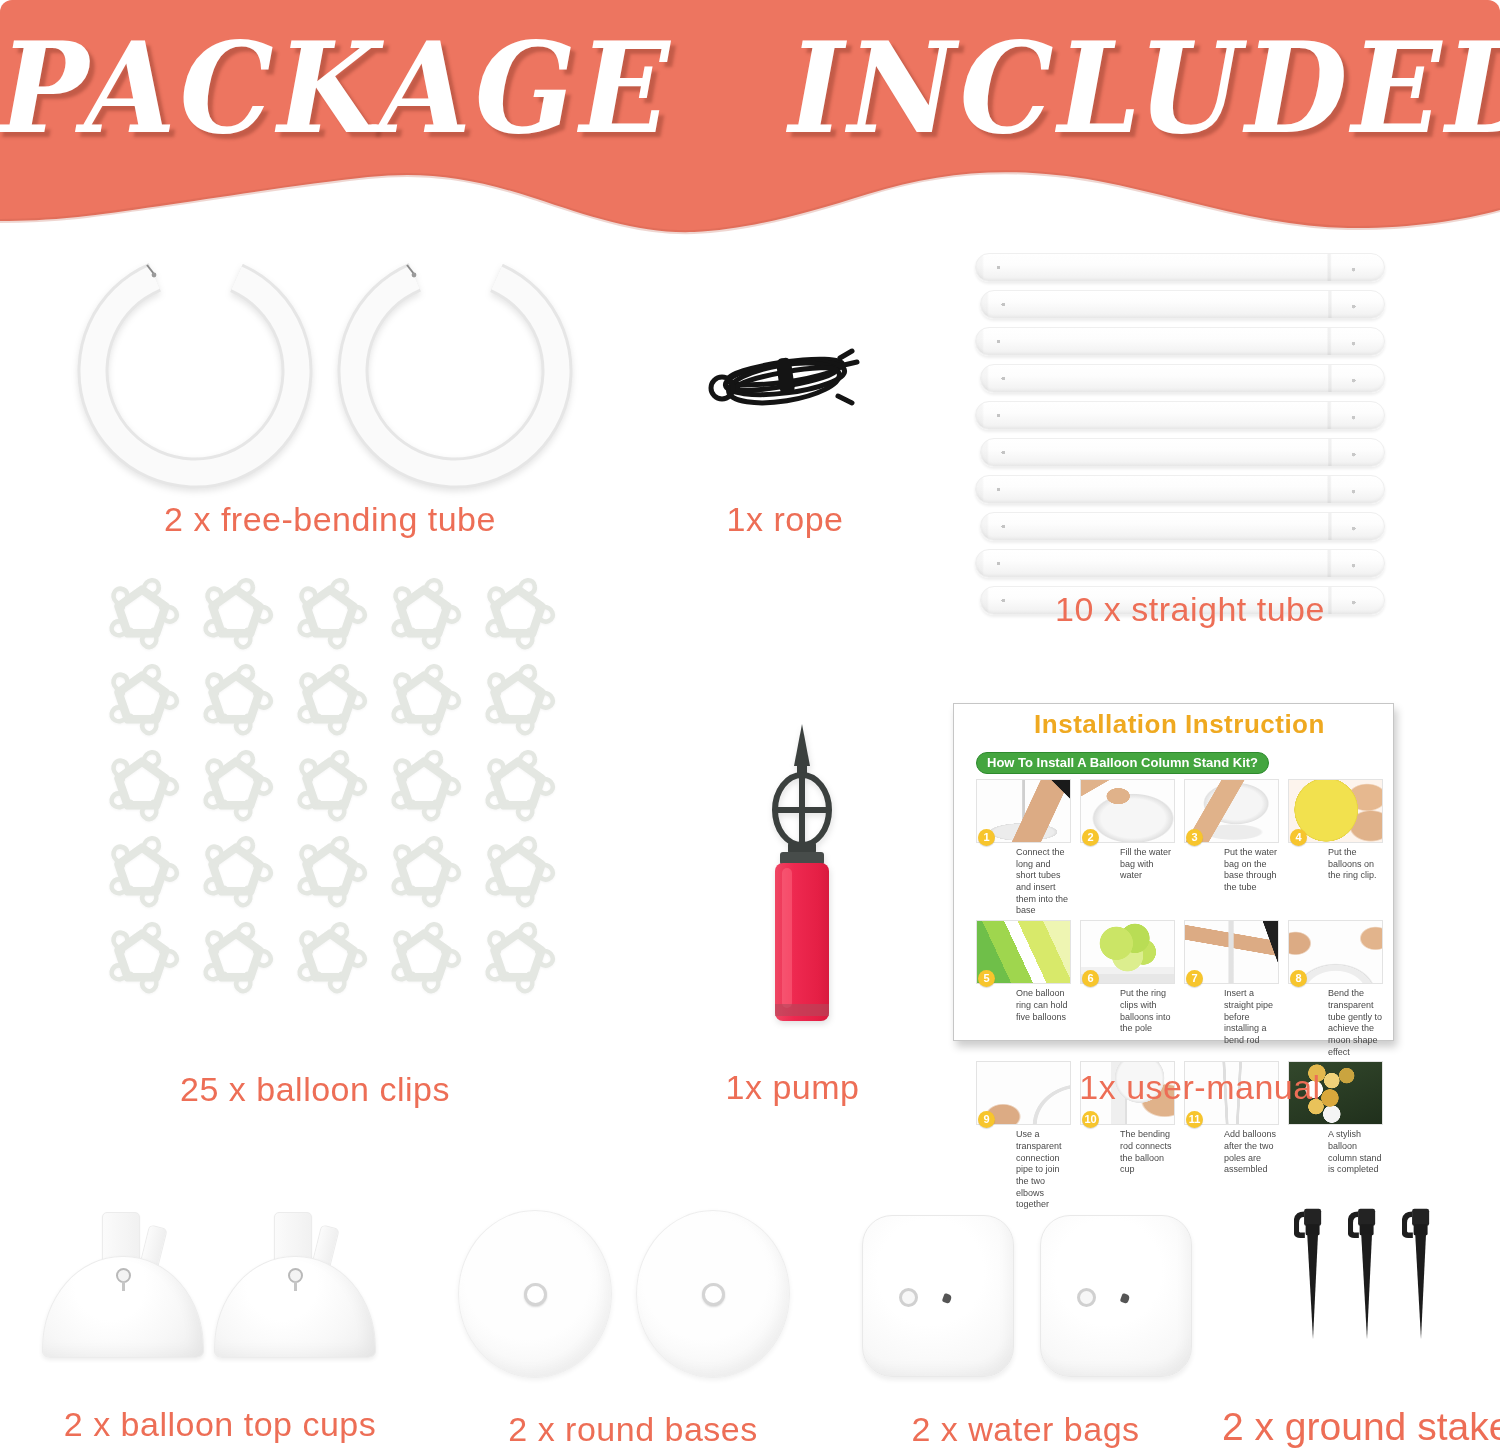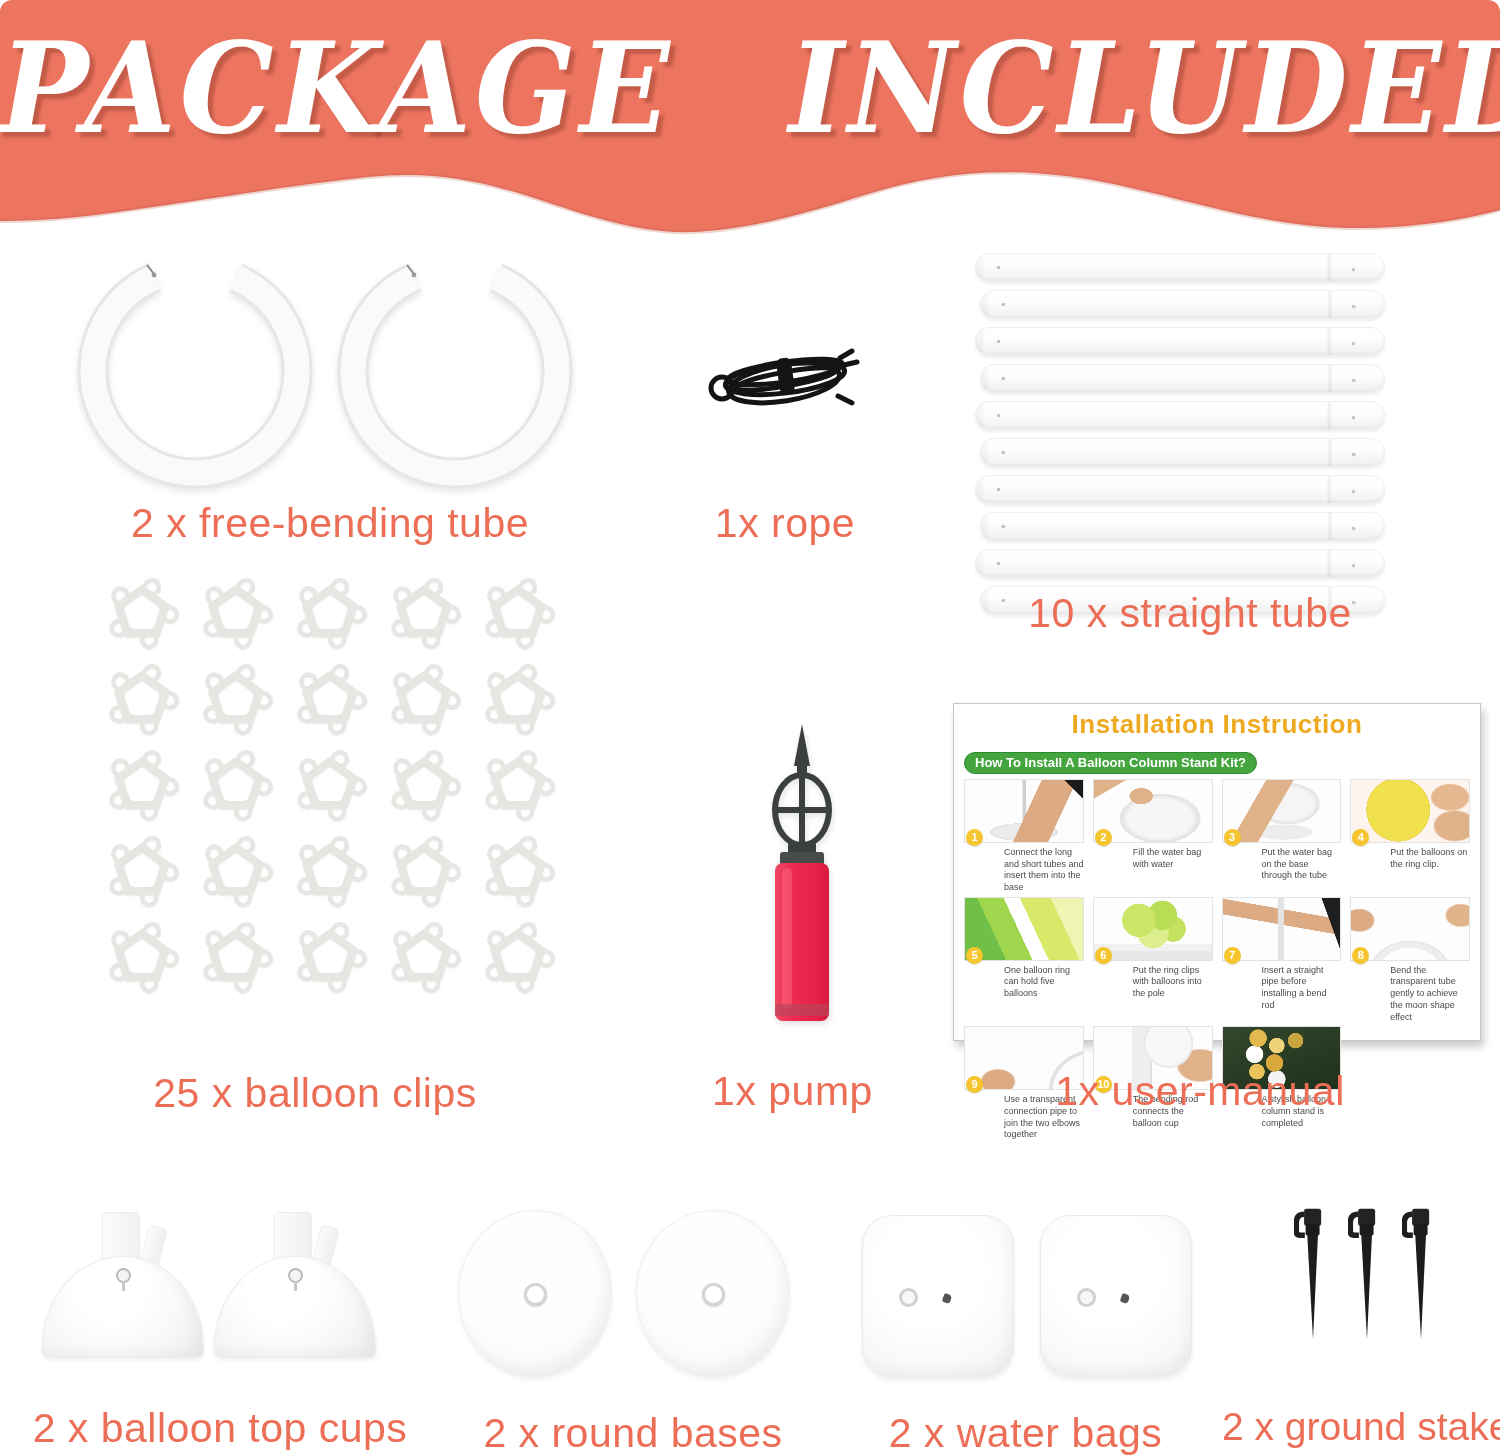--- a/index.html
+++ b/index.html
@@ -7,21 +7,21 @@
           font-family:"Liberation Sans",sans-serif;border-radius:12px;}
 
   
   .banner-svg{position:absolute;top:0;left:0;z-index:1;}
   .banner-title{position:absolute;top:14px;left:0;width:100%;z-index:2;text-align:center;
     font-family:"DejaVu Serif",serif;font-style:italic;font-weight:bold;font-size:118px;
     color:#fff;letter-spacing:4px;word-spacing:70px;white-space:nowrap;
     text-shadow:5px 5px 3px rgba(110,40,25,.33);transform:scaleY(1.06);transform-origin:top;}
 
   
-  .item-label{position:absolute;color:#ED6E56;font-size:41px;letter-spacing:.5px;
+  .item-label{position:absolute;color:#ED6E56;font-size:34px;letter-spacing:.5px;
     text-align:center;white-space:nowrap;z-index:3;}
 
   
   .ring{position:absolute;filter:drop-shadow(0 3px 3px rgba(0,0,0,.10));}
 
   
   .rope{position:absolute;}
 
   
   .tubes{position:absolute;left:975px;top:253px;width:410px;display:flex;flex-direction:column;gap:8px;}
@@ -36,23 +36,23 @@
 
   
   .clips-grid{position:absolute;left:98px;top:572px;width:470px;display:grid;
     grid-template-columns:repeat(5,1fr);row-gap:2px;}
   .clip{width:88px;height:84px;filter:drop-shadow(0 1px 1px rgba(0,0,0,.04));}
 
   
   .pump{position:absolute;filter:drop-shadow(1px 3px 3px rgba(0,0,0,.12));}
 
   
-  .manual{position:absolute;left:953px;top:703px;width:528px;height:338px;background:#fff;
+  .manual{position:absolute;left:953px;top:703px;width:441px;height:338px;background:#fff;
     border:1px solid #c6c6c6;box-shadow:3px 6px 8px rgba(0,0,0,.20);box-sizing:border-box;
-    padding:5px 10px 4px 10px;z-index:2;}
+    padding:5px 10px 4px 22px;z-index:2;}
   .m-title{text-align:center;color:#EFA920;font-weight:bold;font-size:26px;letter-spacing:.5px;}
   .m-pill{display:inline-block;background:#44A53F;color:#fff;font-size:13px;font-weight:bold;
     padding:2px 10px 3px 10px;border-radius:12px;border:1px solid #2e8a2e;margin-top:12px;}
   .m-grid{display:grid;grid-template-columns:repeat(4,1fr);column-gap:9px;row-gap:3px;margin-top:5px;}
   .m-step{position:relative;}
   .m-photo{height:62px;border:1px solid #e3e3e3;background-color:#fdfdfd;position:relative;}
   .m-num{position:absolute;left:2px;top:50px;width:17px;height:17px;border-radius:50%;
     background:#F7C52D;color:#fff;font-weight:bold;font-size:11px;line-height:17px;
     text-align:center;z-index:2;box-shadow:0 1px 1px rgba(0,0,0,.15);}
   .m-num:empty{display:none;}
@@ -376,20 +376,25 @@
         <div class="m-photo ph-9"></div>
         <div class="m-num">9</div>
         <div class="m-cap">Use a transparent connection pipe to join the two elbows together</div>
       </div>
       <div class="m-step">
         <div class="m-photo ph-10"></div>
         <div class="m-num">10</div>
         <div class="m-cap">The bending rod connects the balloon cup</div>
       </div>
       <div class="m-step">
+        <div class="m-photo ph-11"></div>
+        <div class="m-num">11</div>
+        <div class="m-cap">Add balloons after the two poles are assembled</div>
+      </div>
+      <div class="m-step">
         <div class="m-photo ph-12"></div>
 
         <div class="m-cap">A stylish balloon column stand is completed</div>
       </div>
     </div>
   </div>
   <div class="item-label" style="left:1000px;top:1068px;width:400px">1x user-manual</div>
 
   <div class="cup" style="left:42px;top:1212px">
     <div class="stem"></div>

